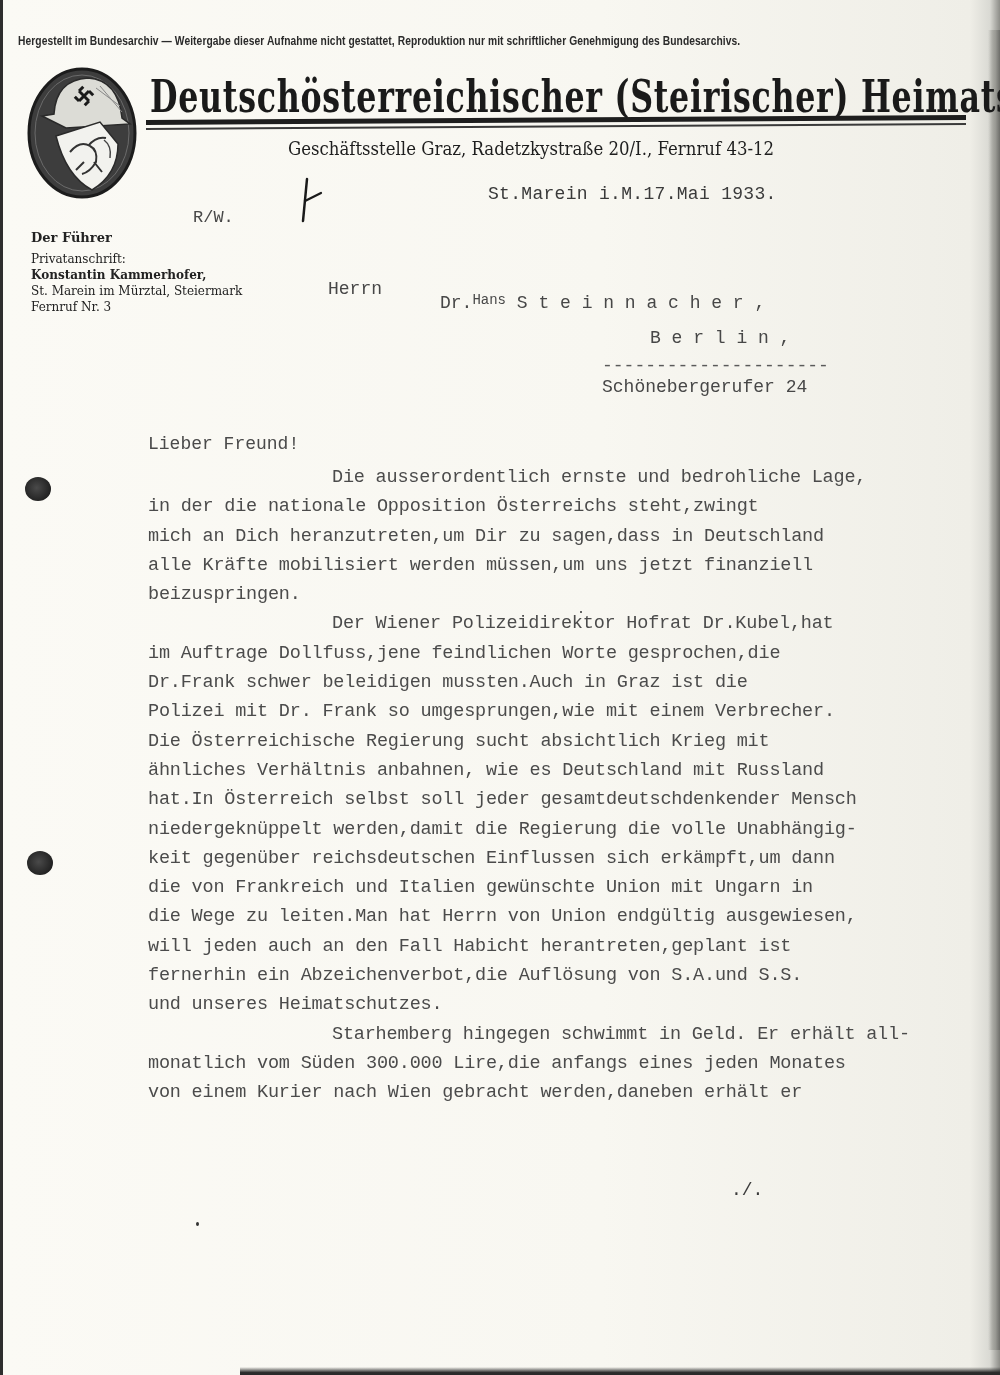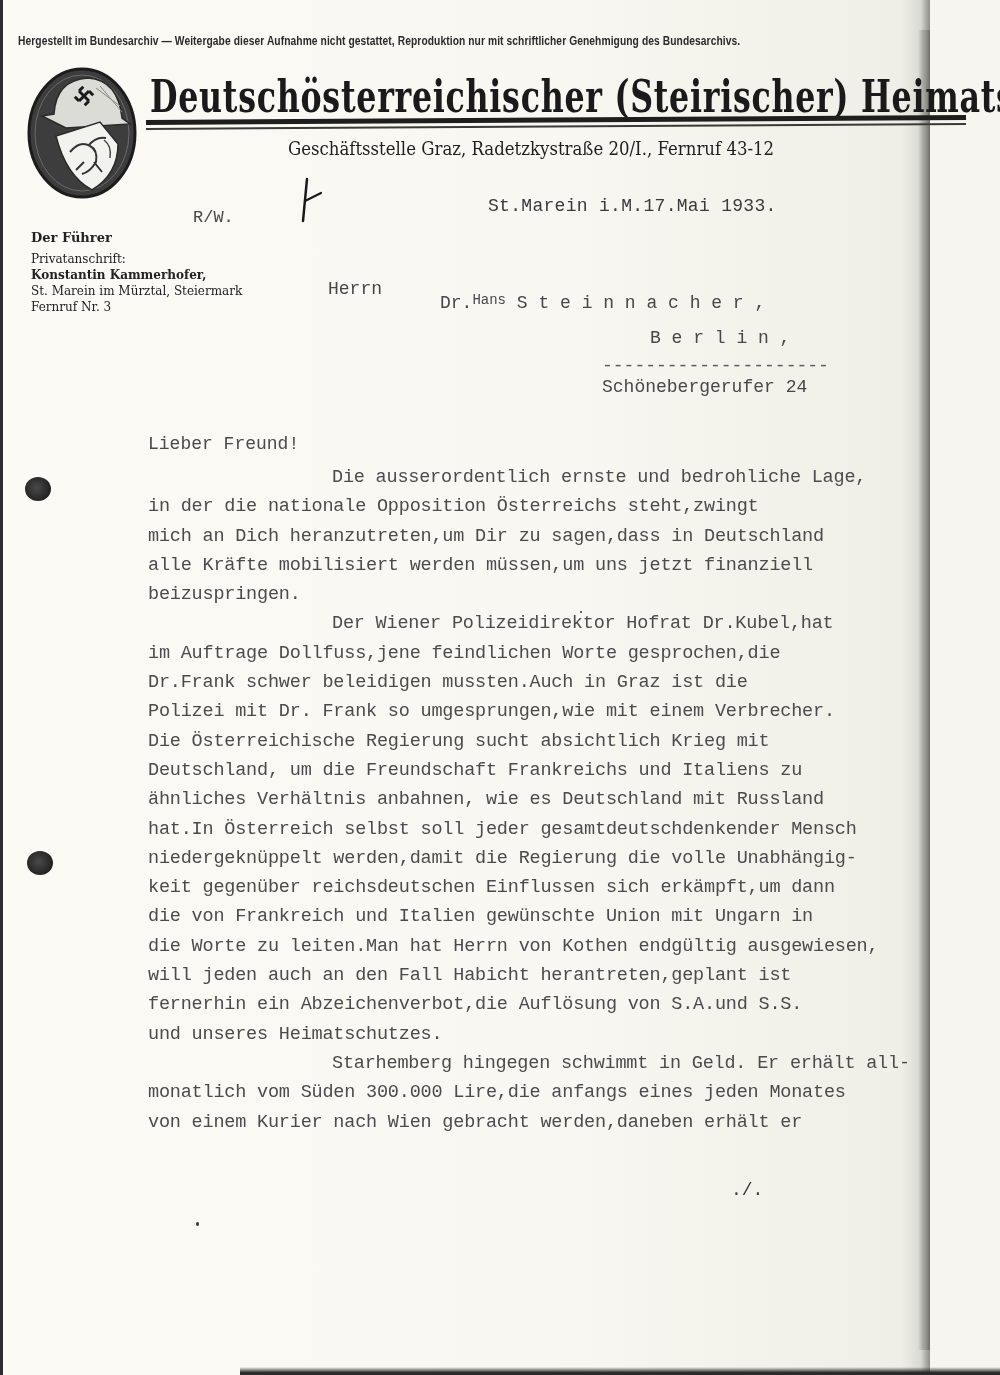--- a/index.html
+++ b/index.html
@@ -3,21 +3,21 @@
 <meta charset="utf-8">
 <style>
   html, body { margin: 0; padding: 0; }
   body {
     width: 1000px; height: 1375px; position: relative; overflow: hidden;
     background: #f6f5ef;
     font-family: "Liberation Mono", "DejaVu Sans Mono", monospace;
     color: #3c3c3c;
   }
   .page {
-    position: absolute; left: 0; top: 0; width: 930px; height: 1375px;
+    position: absolute; left: 0; top: 0; width: 1000px; height: 1375px;
     background: linear-gradient(90deg, #fbfaf5 0%, #f8f7f1 60%, #efeee7 97%, #d9d9d3 99%, #8d8d88 100%);
   }
   .left-edge { position: absolute; left: 0; top: 0; width: 3px; height: 1375px; background: #2e2e2e; }
   .right-shadow { position: absolute; right: 0; top: 30px; width: 12px; height: 1320px;
     background: linear-gradient(90deg, rgba(150,150,145,0) 0%, #9c9c96 60%, #6d6d69 100%); }
   .bottom-edge { position: absolute; left: 240px; bottom: 0; width: 760px; height: 8px;
     background: linear-gradient(180deg, rgba(40,40,40,0) 0%, #2a2a2a 70%); }
 
   .archive-note {
     position: absolute; left: 18px; top: 34px; width: 960px;
@@ -41,21 +41,21 @@
     transform: rotate(-0.35deg); transform-origin: left center; }
 
   .office-line {
     position: absolute; left: 288px; top: 138px;
     font-family: "DejaVu Serif", "Liberation Serif", serif; font-size: 18px; color: #1e1e1e;
     white-space: nowrap; transform: scaleX(0.92); transform-origin: left center;
   }
 
   .ref { position: absolute; left: 193px; top: 208px; font-size: 17px; color: #474747; }
   .hand-mark { position: absolute; left: 295px; top: 175px; width: 30px; height: 50px; }
-  .dateline { position: absolute; left: 488px; top: 196px; font-size: 18px; color: #3a3a3a; letter-spacing: 0.3px; }
+  .dateline { position: absolute; left: 488px; top: 184px; font-size: 18px; color: #3a3a3a; letter-spacing: 0.3px; }
 
   .sender-block { position: absolute; left: 31px; top: 230px;
     font-family: "DejaVu Serif", "Liberation Serif", serif; color: #222; }
   .sender-title { font-size: 13px; font-weight: bold; margin-bottom: 6px; }
   .sender-line { font-size: 12px; line-height: 16px; white-space: nowrap; }
   .sender-line.bold { font-weight: bold; }
 
   .addr { position: absolute; font-size: 18px; color: #474747; white-space: pre; }
   .addr-herrn { left: 328px; top: 267px; margin-top: 12px; }
   .addr-name { left: 440px; top: 292px; }
@@ -139,27 +139,26 @@
       <div class="body-line indent">Die ausserordentlich ernste und bedrohliche Lage,</div>
       <div class="body-line">in der die nationale Opposition Österreichs steht,zwingt</div>
       <div class="body-line">mich an Dich heranzutreten,um Dir zu sagen,dass in Deutschland</div>
       <div class="body-line">alle Kräfte mobilisiert werden müssen,um uns jetzt finanziell</div>
       <div class="body-line">beizuspringen.</div>
       <div class="body-line indent">Der Wiener Polizeidirektor Hofrat Dr.Kubel,hat</div>
       <div class="body-line">im Auftrage Dollfuss,jene feindlichen Worte gesprochen,die</div>
       <div class="body-line">Dr.Frank schwer beleidigen mussten.Auch in Graz ist die</div>
       <div class="body-line">Polizei mit Dr. Frank so umgesprungen,wie mit einem Verbrecher.</div>
       <div class="body-line">Die Österreichische Regierung sucht absichtlich Krieg mit</div>
-      <div class="body-line">Deutschland, um die Freundschaft Frankreichs und Italiens zu</div>
       <div class="body-line">ähnliches Verhältnis anbahnen, wie es Deutschland mit Russland</div>
       <div class="body-line">hat.In Österreich selbst soll jeder gesamtdeutschdenkender Mensch</div>
       <div class="body-line">niedergeknüppelt werden,damit die Regierung die volle Unabhängig-</div>
       <div class="body-line">keit gegenüber reichsdeutschen Einflussen sich erkämpft,um dann</div>
       <div class="body-line">die von Frankreich und Italien gewünschte Union mit Ungarn in</div>
-      <div class="body-line">die Worte zu leiten.Man hat Herrn von Kothen endgültig ausgewiesen,</div>
+      <div class="body-line">die Wege zu leiten.Man hat Herrn von Union endgültig ausgewiesen,</div>
       <div class="body-line">will jeden auch an den Fall Habicht herantreten,geplant ist</div>
       <div class="body-line">fernerhin ein Abzeichenverbot,die Auflösung von S.A.und S.S.</div>
       <div class="body-line">und unseres Heimatschutzes.</div>
       <div class="body-line indent">Starhemberg hingegen schwimmt in Geld. Er erhält all-</div>
       <div class="body-line">monatlich vom Süden 300.000 Lire,die anfangs eines jeden Monates</div>
       <div class="body-line">von einem Kurier nach Wien gebracht werden,daneben erhält er</div>
     </div>
 
   <div class="continuation">./.</div>
 

